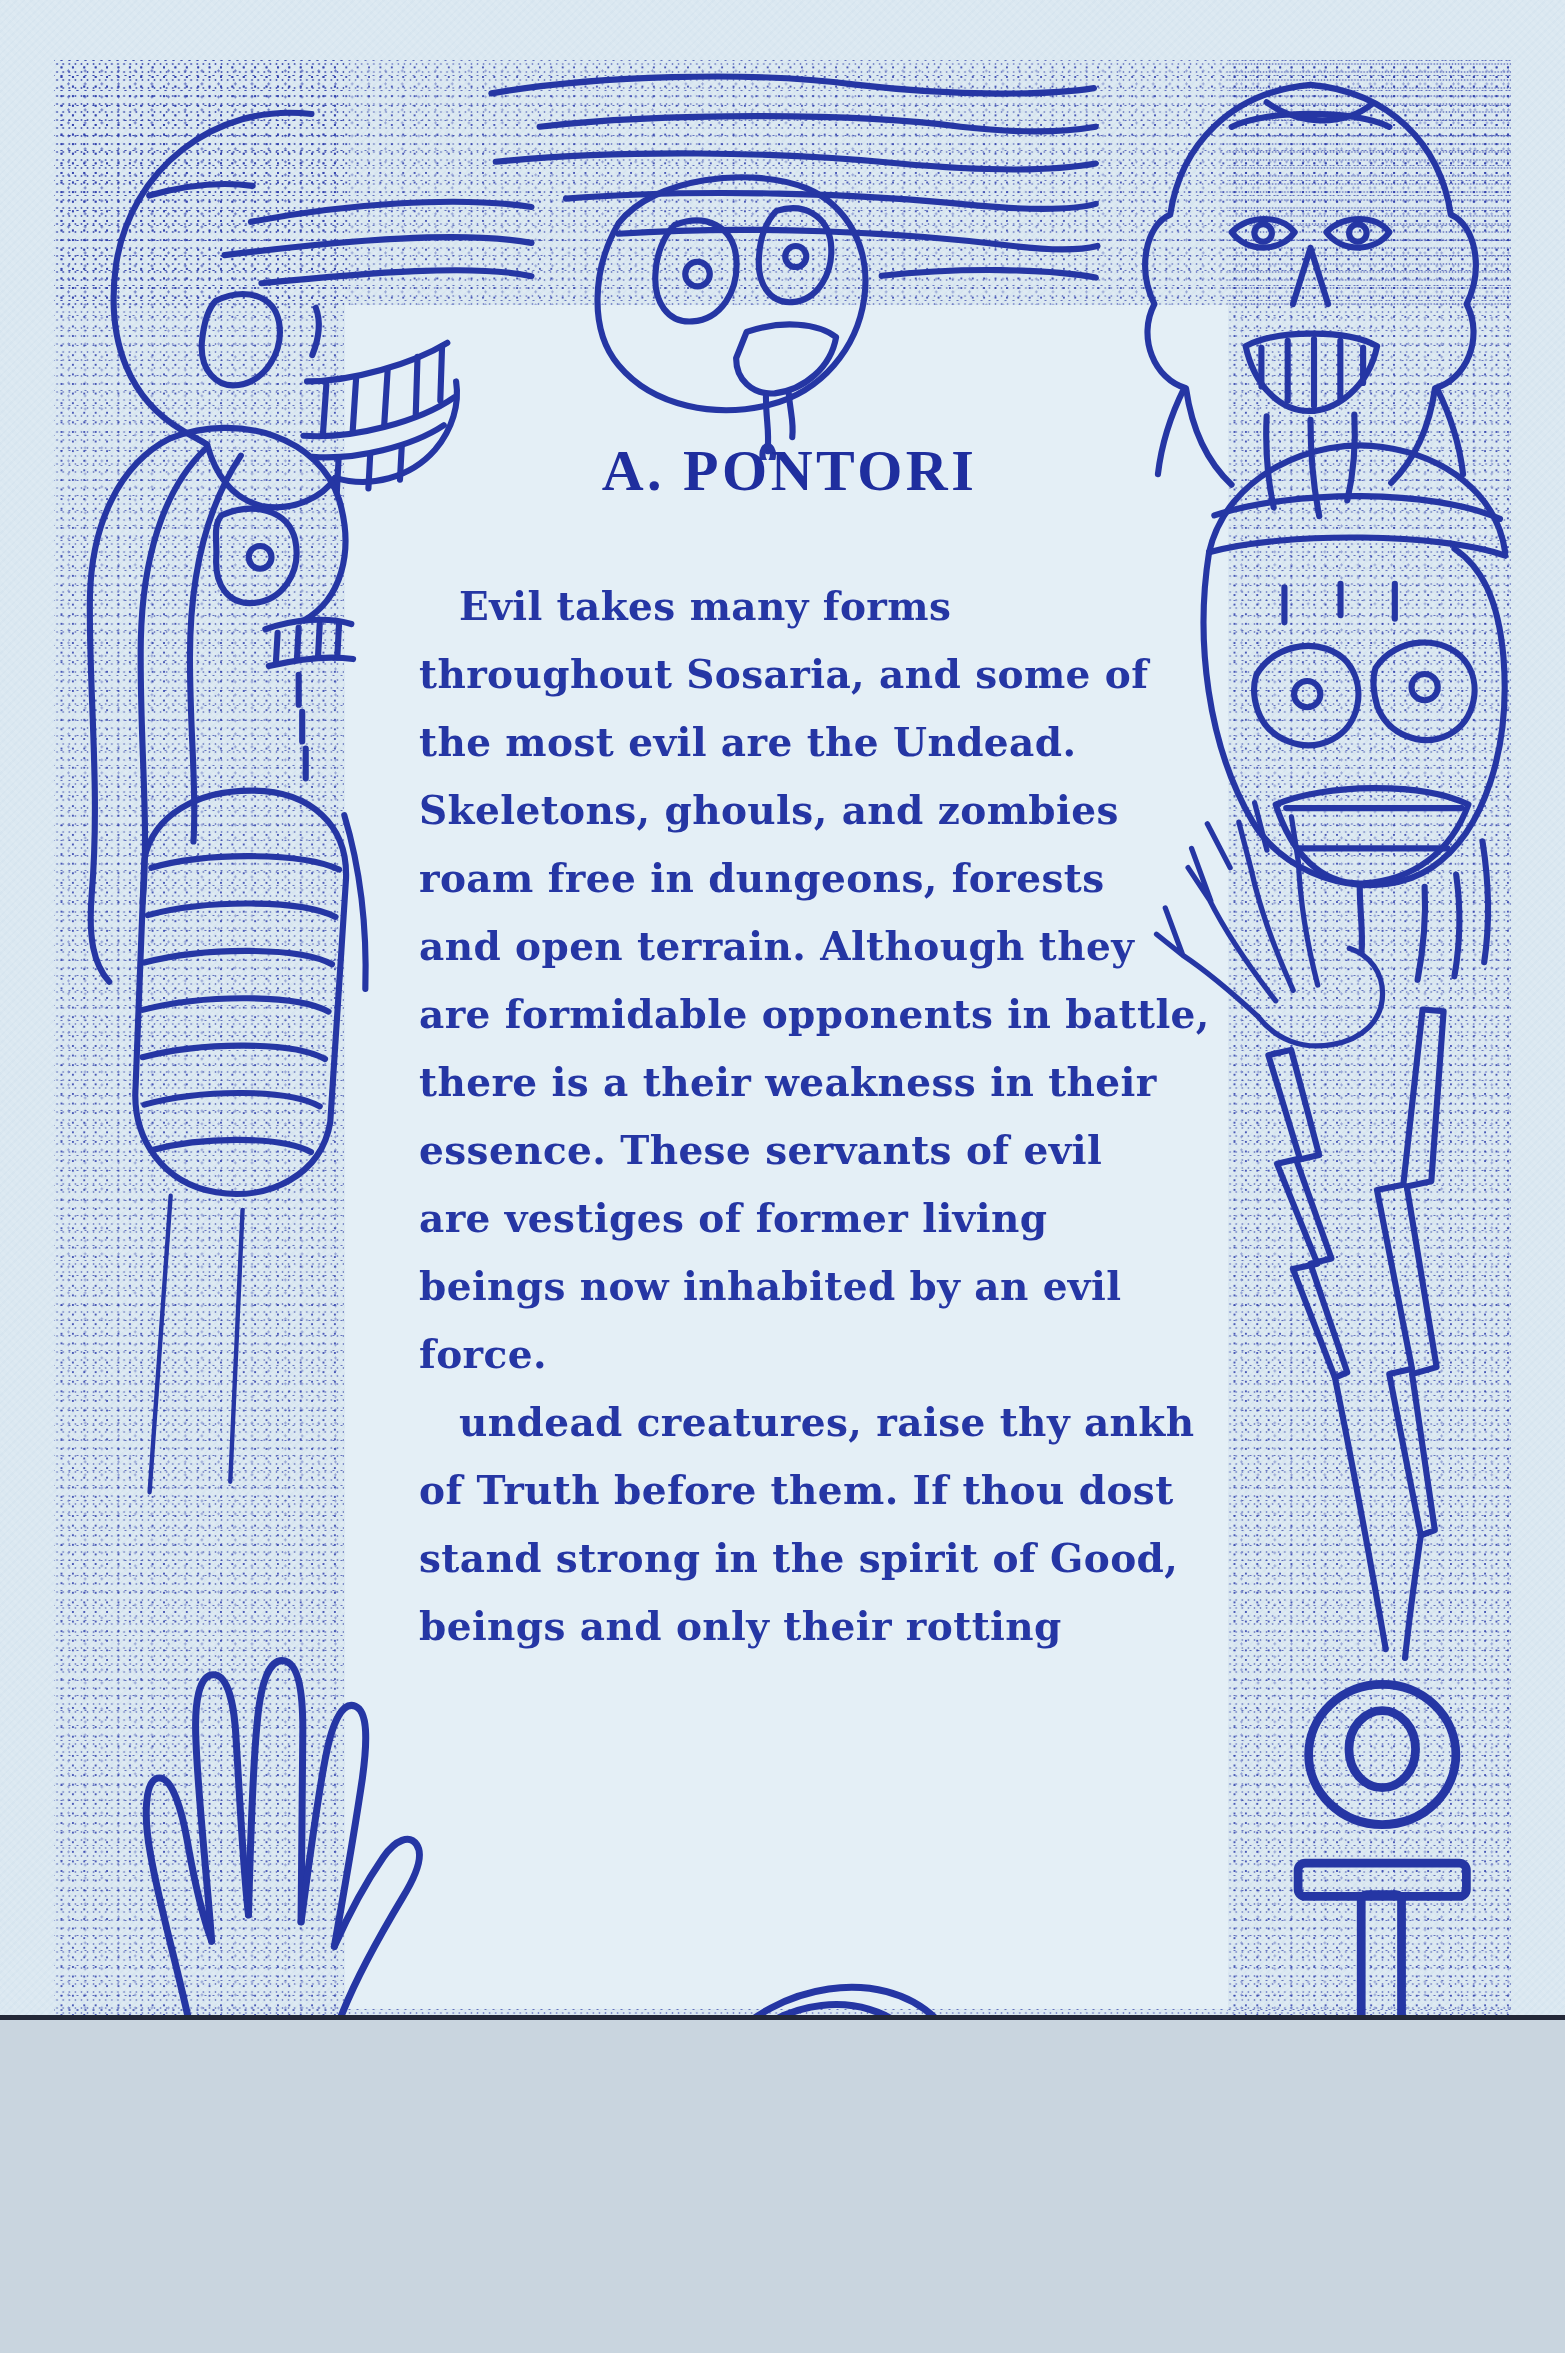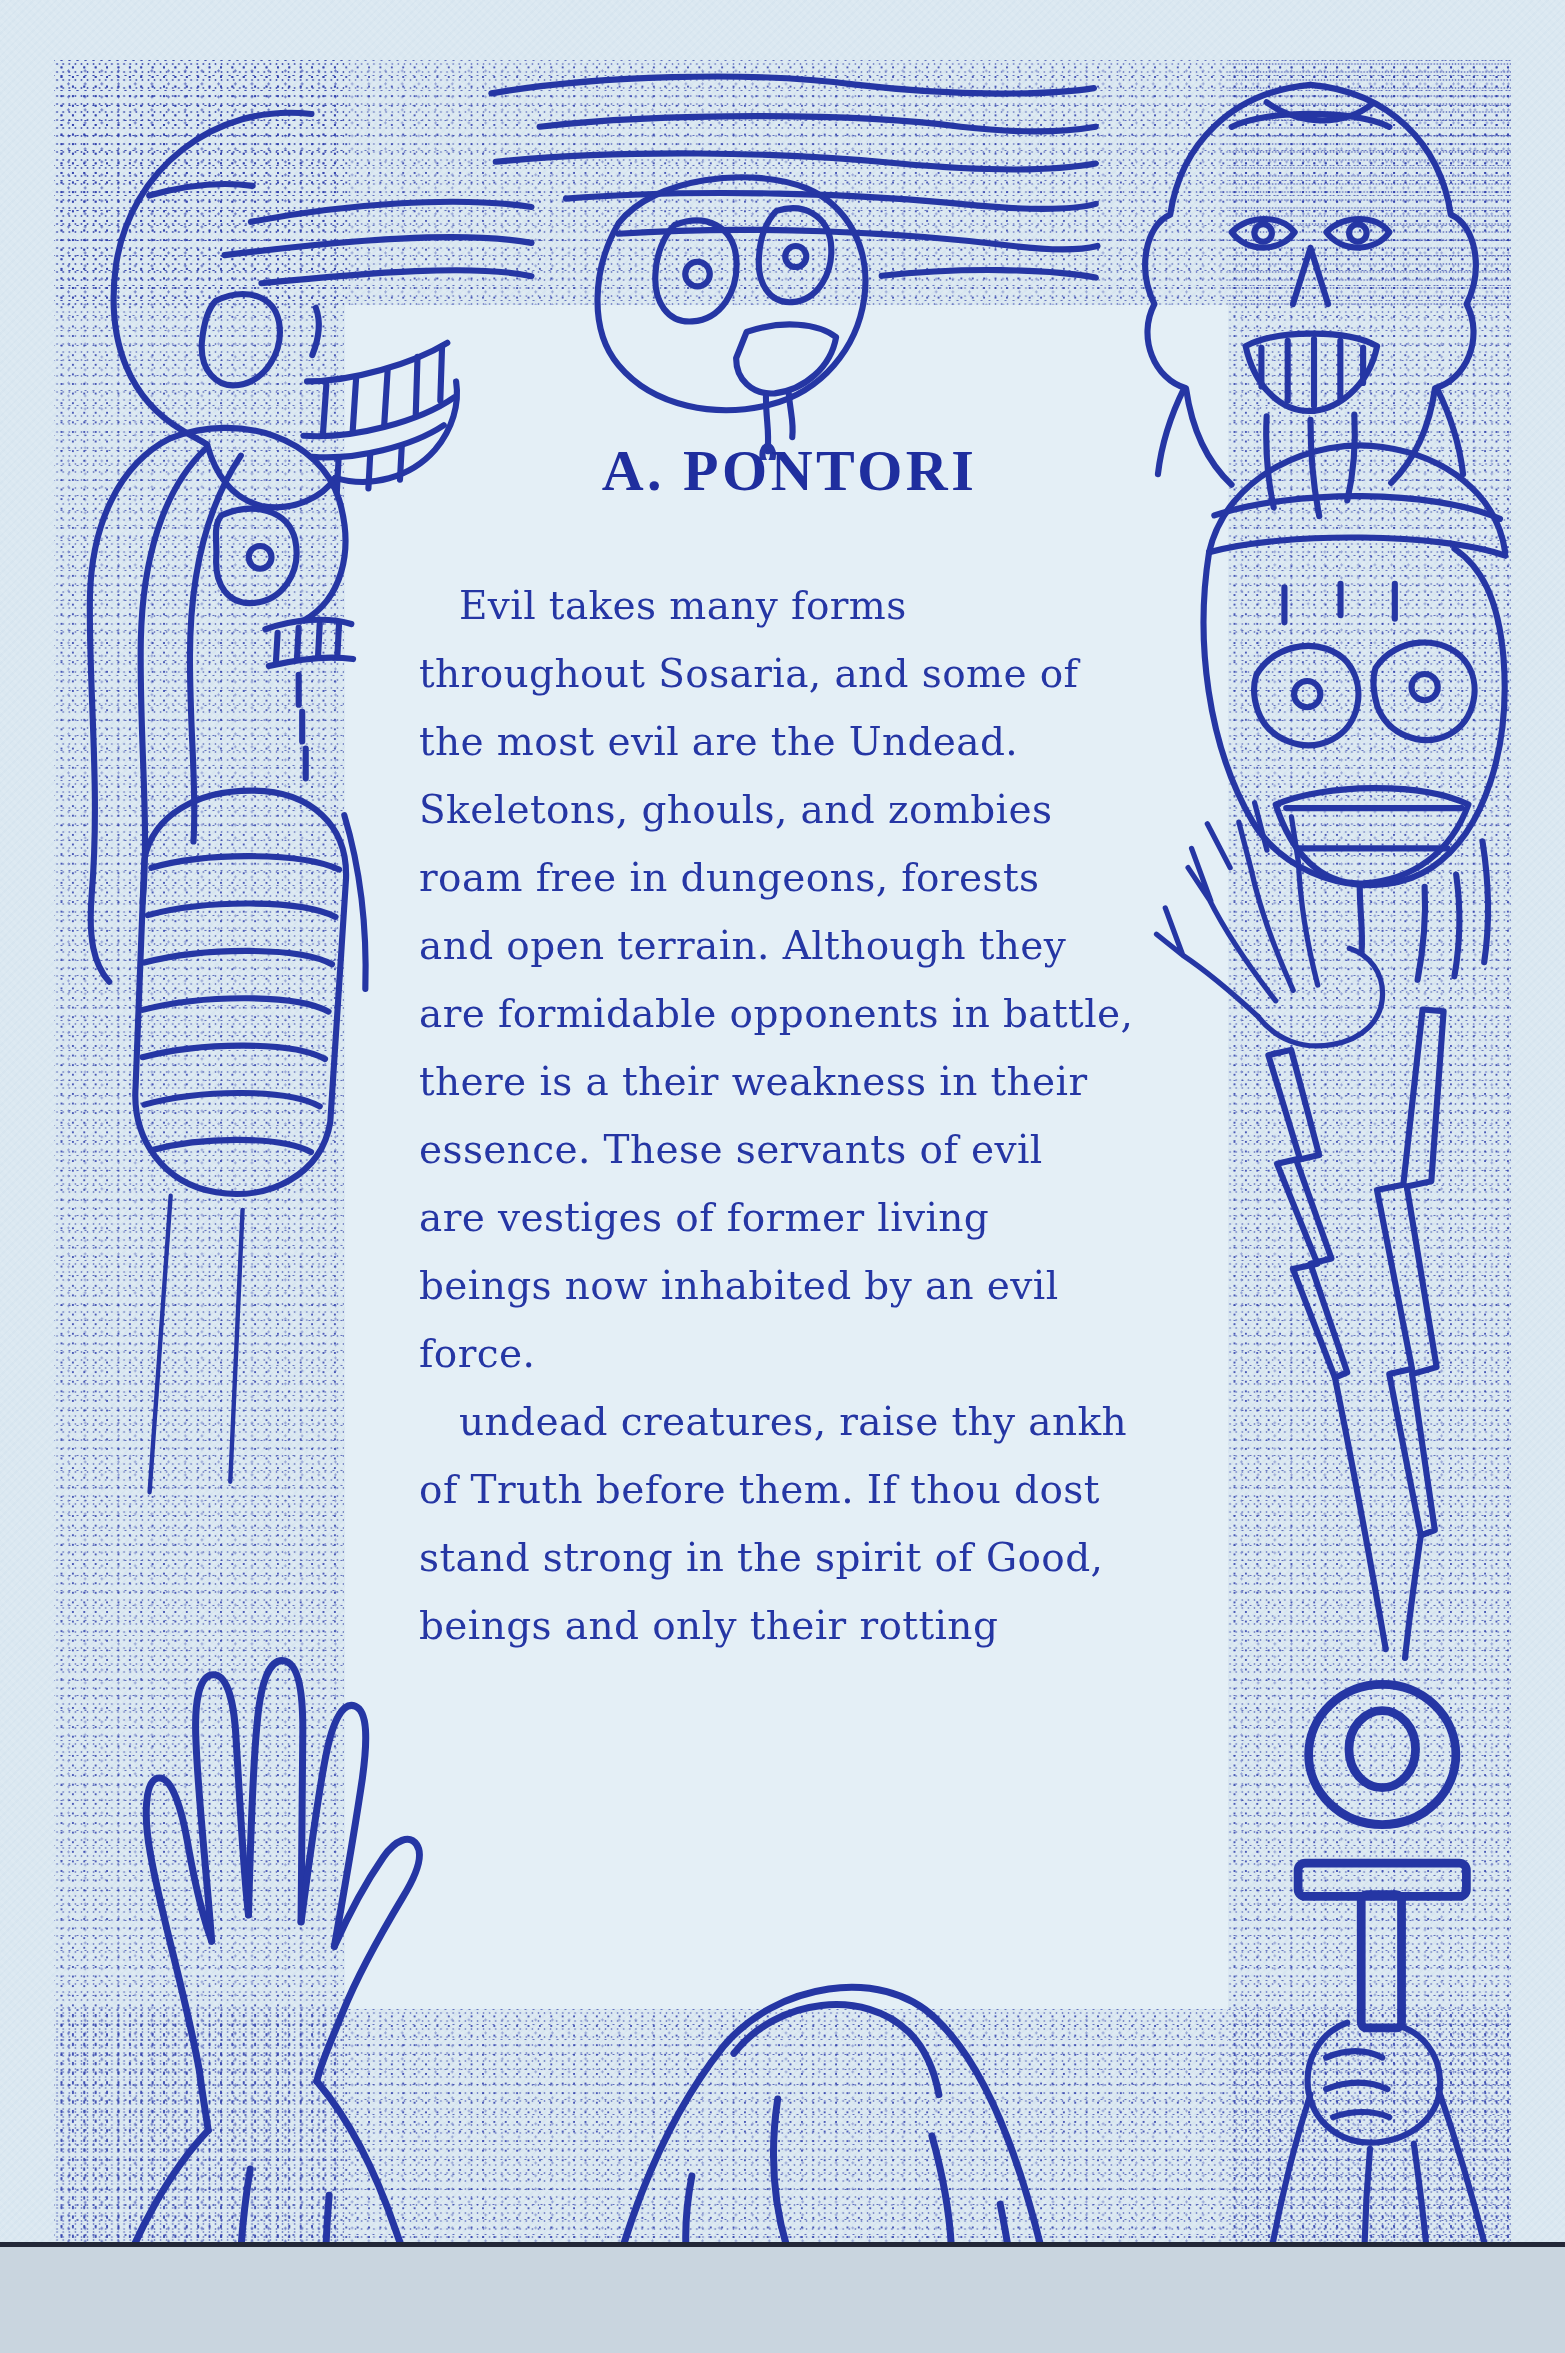--- a/index.html
+++ b/index.html
@@ -3,21 +3,21 @@
 <meta charset="utf-8">
 <style>
   :root{
     --paper:#dbe8f1;
     --panel:#e4eff6;
     --ink:#2536a4;
     --title-ink:#1f2e9e;
   }
   html,body{margin:0;padding:0;background:#c9d5df;}
   .page{
-    position:relative; width:1566px; height:2247px;
+    position:relative; width:1566px; height:2020px;
     background:var(--paper);
     overflow:hidden;
     font-family:"DejaVu Serif", serif;
   }
   .page::after{ 
     content:""; position:absolute; inset:0; z-index:0; pointer-events:none;
     background:
       repeating-linear-gradient(45deg, rgba(255,255,255,.07) 0 2.6px, rgba(0,0,0,0) 2.6px 6.1px),
       repeating-linear-gradient(-45deg, rgba(160,190,215,.08) 0 1.8px, rgba(0,0,0,0) 1.8px 5.3px);
   }
@@ -54,21 +54,21 @@
     margin:0 0 68px 0;
     text-align:center;
     font-family:"Liberation Serif", serif;
     font-weight:600;
     font-size:58px; line-height:67px;
     letter-spacing:3.5px;
     color:var(--title-ink);
   }
   .para{margin:0;}
   .line{
-    font-weight:400;
+    font-weight:700;
     font-size:39px; line-height:68px;
     white-space:nowrap;
     letter-spacing:0.4px;
   }
   .para .line:first-child{padding-left:40px;}
   .scan-edge-bottom{
     position:absolute; z-index:4; left:0; bottom:0; width:100%; height:5.3px;
     background:#232838;
   }
 </style>

